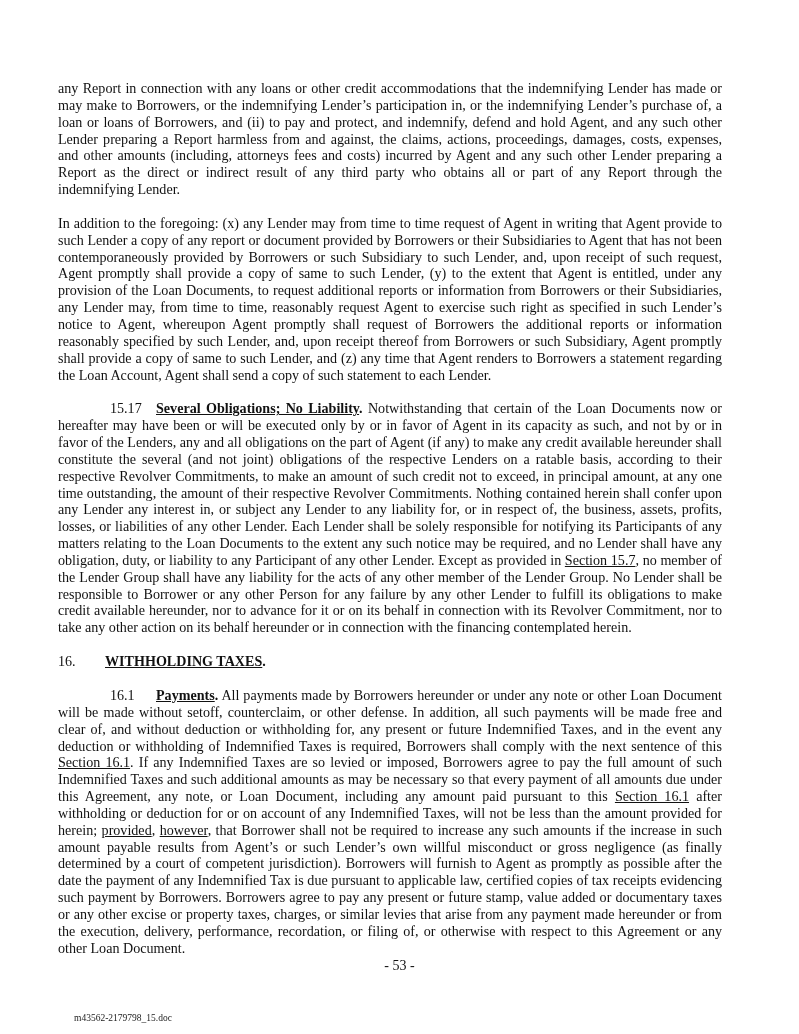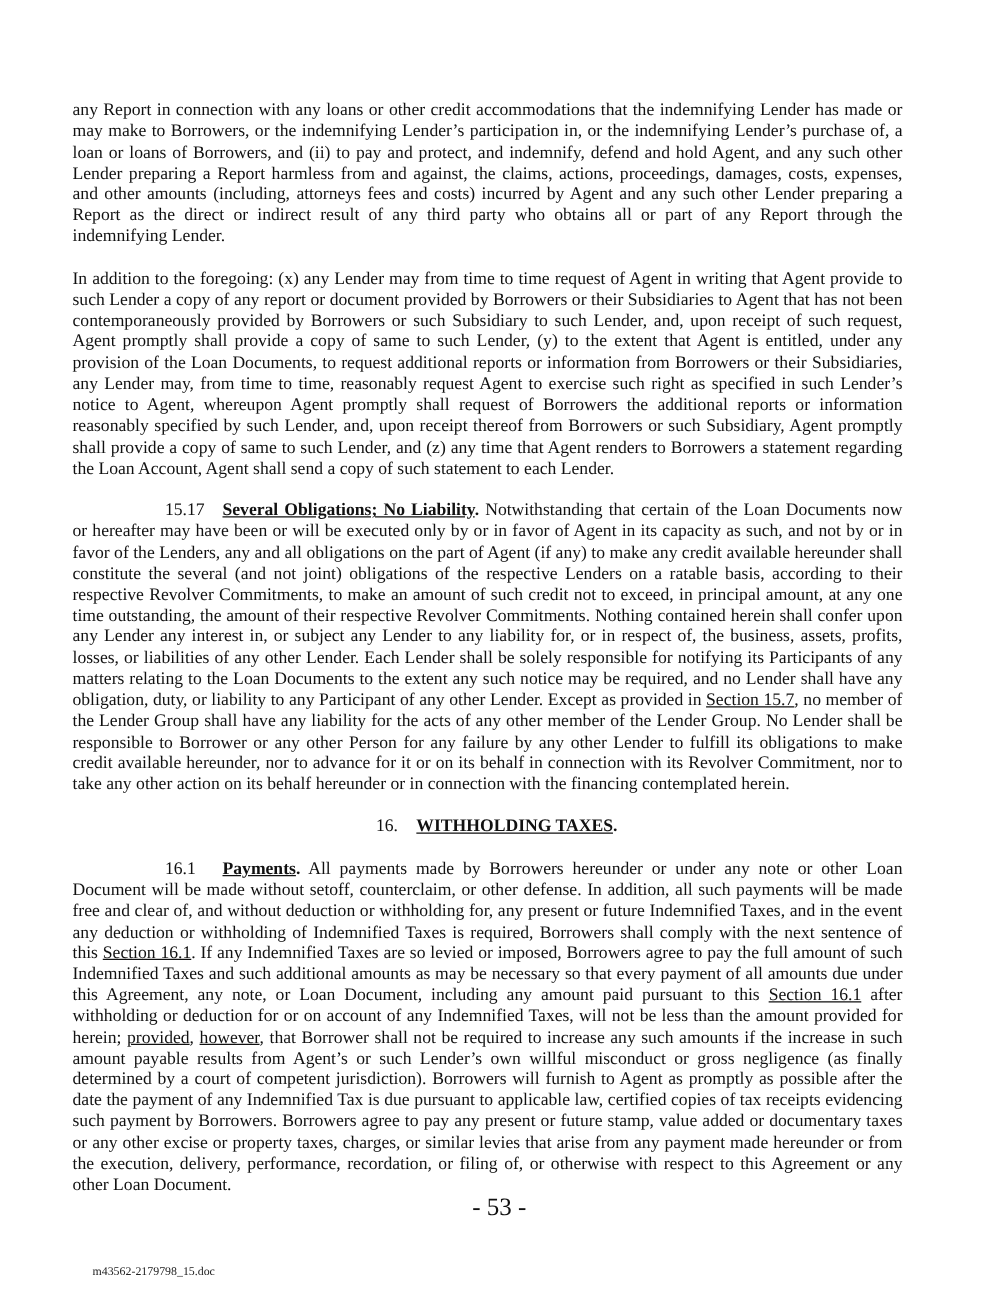--- a/index.html
+++ b/index.html
@@ -24,49 +24,48 @@
       line-height: 16.85px;
     }
     .para {
       margin: 0;
       text-align: justify;
       text-align-last: left;
     }
     .para + .para { margin-top: 17px; }
     .sec-num {
       display: inline-block;
-      margin-left: 74px;
+      margin-left: 52px;
       width: 46px;
     }
     .sec-title {
       font-weight: bold;
       text-decoration: underline;
     }
     .u { text-decoration: underline; }
     .heading {
       margin: 17px 0 0 0;
       font-size: 14.1px;
       line-height: 16.85px;
-      text-align: center;
     }
     .heading .h-num {
       display: inline-block;
       width: 47px;
     }
     .heading .h-title {
       font-weight: bold;
       text-decoration: underline;
     }
     .page-number {
       position: absolute;
       left: 0;
       width: 799px;
       top: 958px;
       text-align: center;
-      font-size: 20px;
+      font-size: 14px;
       line-height: 16px;
     }
     .footer-id {
       position: absolute;
       left: 74px;
       top: 1012px;
       font-size: 9.5px;
       line-height: 12px;
       color: #222;
       text-align: center;

